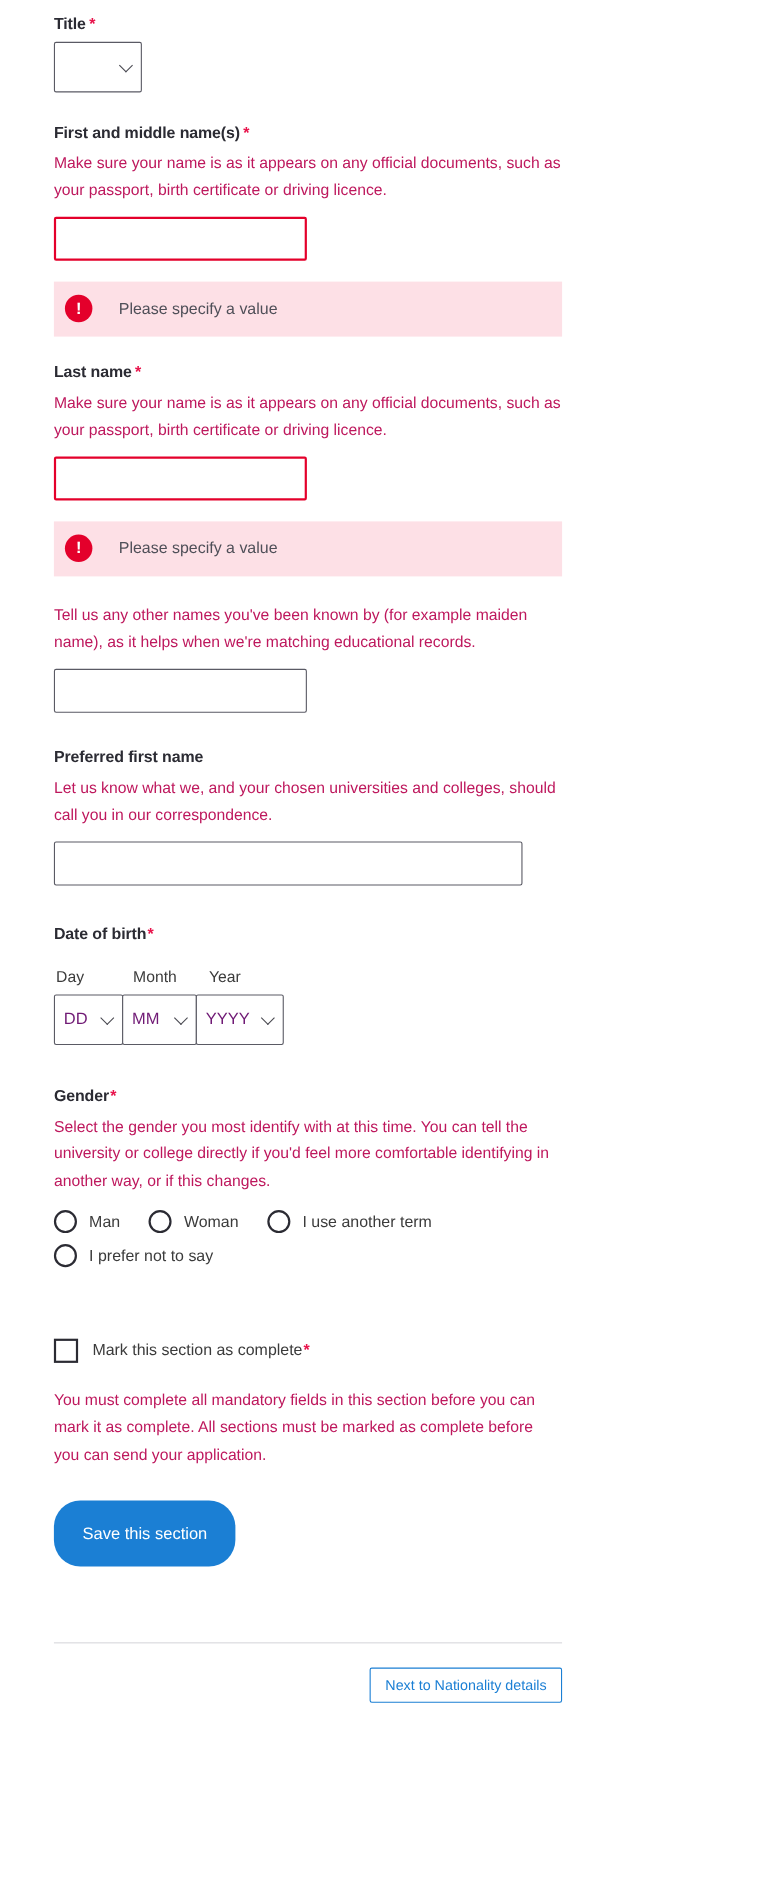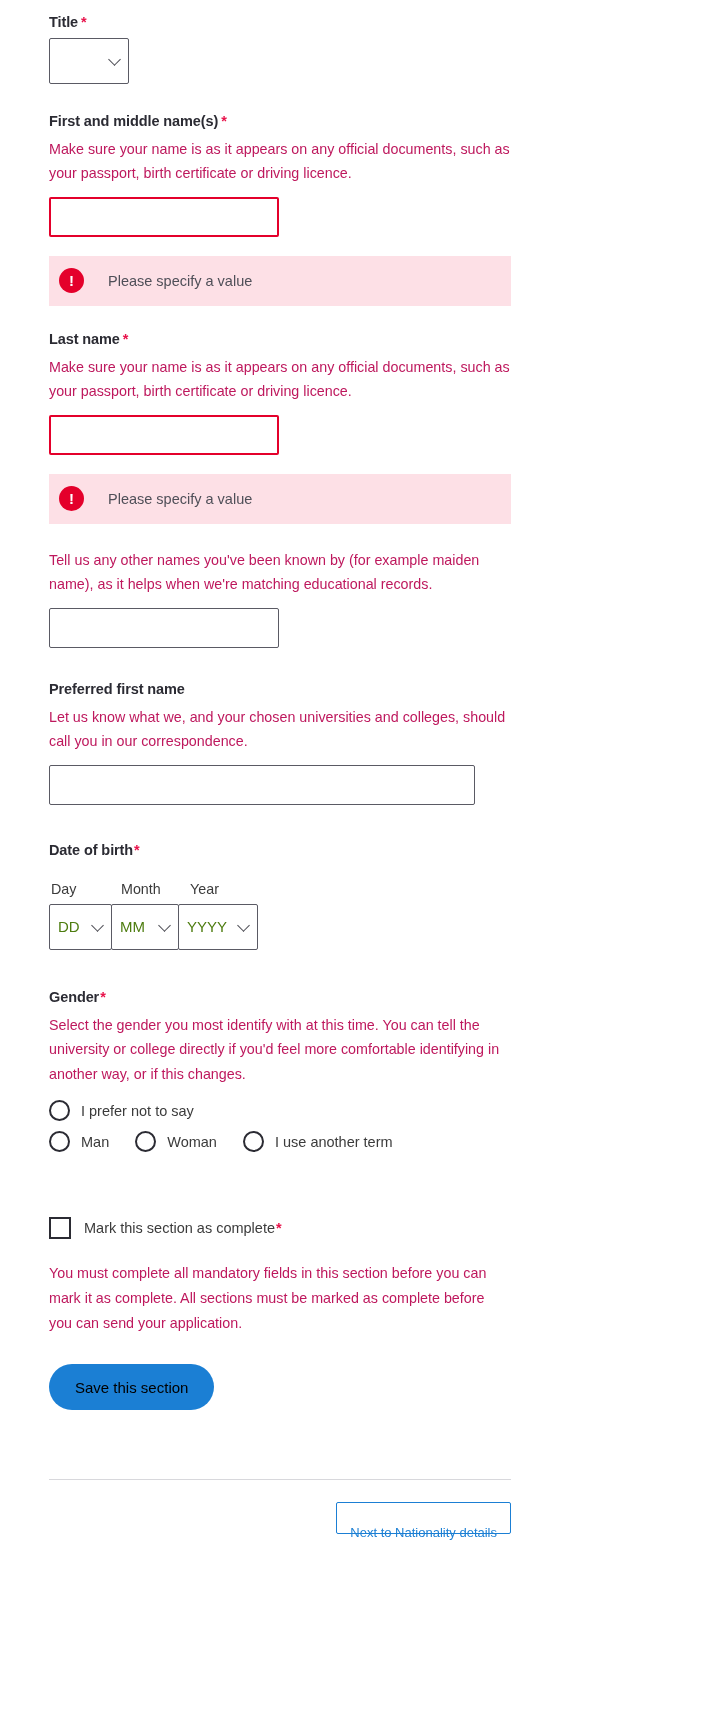--- a/index.html
+++ b/index.html
@@ -72,21 +72,21 @@
   .w-426 { width: 426px; }
 
   select.select-input {
     display: block;
     height: 46px;
     border: 1px solid #5a5a64;
     border-radius: 2px;
     background: #fff;
     font-family: "Liberation Sans", sans-serif;
     font-size: 15px;
-    color: #4d7c0f;
+    color: #701a75;
     padding: 0 8px;
     outline: none;
     -webkit-appearance: none;
     -moz-appearance: none;
     appearance: none;
   }
   .select-shell {
     position: relative;
     display: inline-block;
   }
@@ -197,38 +197,38 @@
   .check-label {
     font-size: 14.5px;
     color: #3b3b3b;
     margin-left: 13px;
   }
 
   
   .btn-primary {
     display: inline-block;
     background: #1b7fd4;
-    color: #000000;
+    color: #ffffff;
     border: none;
     border-radius: 24px;
-    height: 46px;
+    height: 60px;
     padding: 0 26px;
     font-family: "Liberation Sans", sans-serif;
     font-size: 15px;
     cursor: pointer;
     line-height: 45px;
   }
   .btn-outline {
     display: inline-block;
     background: #fff;
     color: #1b7fd4;
     border: 1px solid #1b7fd4;
     border-radius: 2px;
     height: 32px;
-    padding: 15px 13px;
+    padding: 0 13px;
     font-family: "Liberation Sans", sans-serif;
     font-size: 13px;
     cursor: pointer;
     line-height: 30px;
   }
 
   .divider {
     border: 0;
     border-top: 1px solid #d8d8dc;
     margin: 0;
@@ -344,37 +344,37 @@
     
     <div class="field">
       <div class="label">
         <span>Gender</span><span class="req tight">*</span>
       </div>
       <p class="hint">Select the gender you most identify with at this time. You can tell the university or college directly if you'd feel more comfortable identifying in another way, or if this changes.</p>
       <div class="radio-group">
         <div class="radio-row">
           <label class="radio-item">
             <span class="radio-mark"></span>
-            <span class="radio-label">I prefer not to say</span>
-          </label>
-        </div>
-        <div class="radio-row">
-          <label class="radio-item">
-            <span class="radio-mark"></span>
             <span class="radio-label">Man</span>
           </label>
           <label class="radio-item">
             <span class="radio-mark"></span>
             <span class="radio-label">Woman</span>
           </label>
           <label class="radio-item">
             <span class="radio-mark"></span>
             <span class="radio-label">I use another term</span>
           </label>
         </div>
+        <div class="radio-row">
+          <label class="radio-item">
+            <span class="radio-mark"></span>
+            <span class="radio-label">I prefer not to say</span>
+          </label>
+        </div>
       </div>
     </div>
 
     <div class="spacer-lg"></div>
 
     
     <div class="field">
       <label class="check-row">
         <span class="check-mark"></span>
         <span class="check-label"><span>Mark this section as complete</span><span class="req tight">*</span></span>

